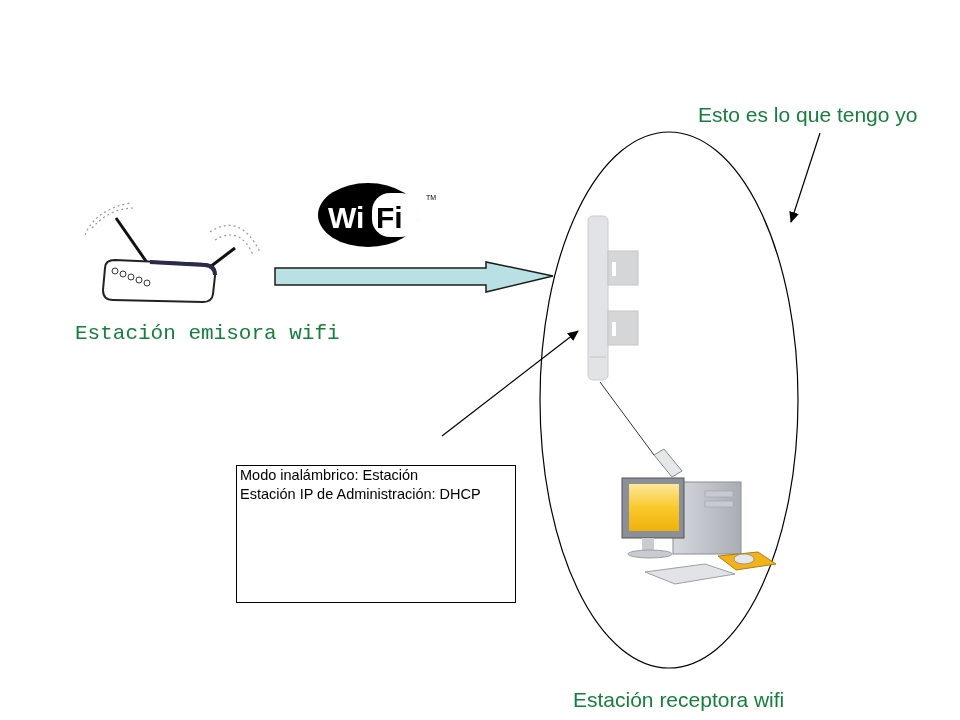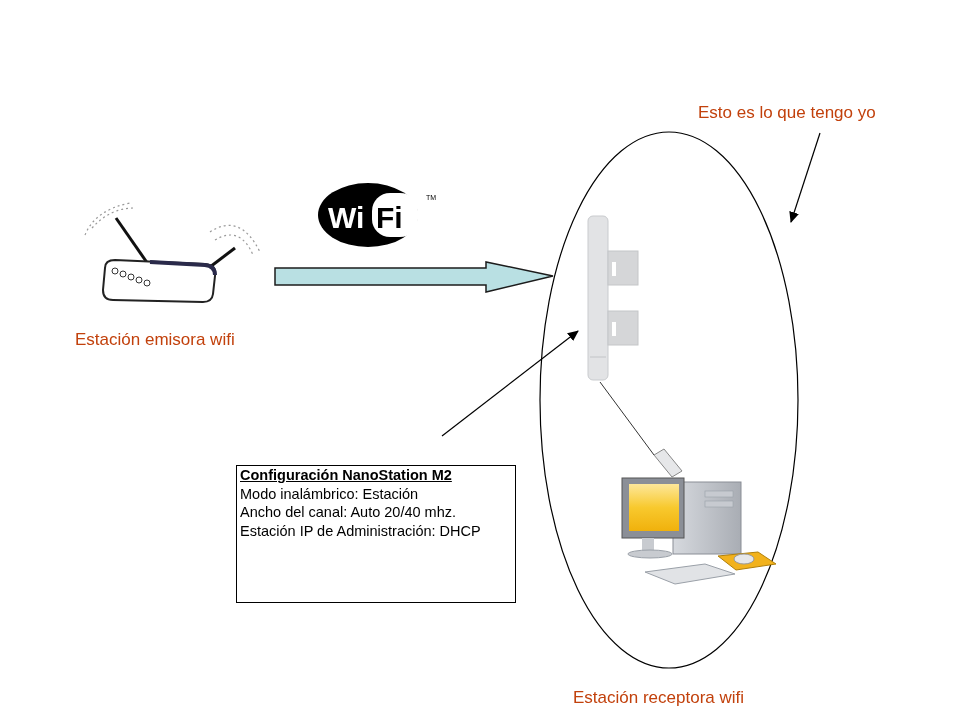--- a/index.html
+++ b/index.html
@@ -1,18 +1,18 @@
 <!DOCTYPE html>
 <html><head>
 <meta charset="utf-8">
 <style>
   html, body { margin:0; padding:0; background:#ffffff; }
   body { width:960px; height:720px; position:relative; overflow:hidden; font-family:"Liberation Sans", sans-serif; }
   .abs { position:absolute; }
-  .label { font-size:17px; color:#c2410c; white-space:nowrap; }
+  .label { font-size:21px; color:#15803d; white-space:nowrap; }
   #config-box { position:absolute; left:236px; top:465px; width:280px; height:138px; border:1px solid #000; background:#fff; font-size:14.5px; line-height:18.6px; padding:0 0 0 3px; box-sizing:border-box; }
   #config-box div { white-space:nowrap; }
   .u { text-decoration:underline; }
   .b { font-weight:bold; }
   svg.overlay { position:absolute; left:0; top:0; }
 </style>
 </head>
 <body>
 
 <svg class="overlay" width="960" height="720" viewBox="0 0 960 720">
@@ -83,22 +83,20 @@
     <ellipse cx="650" cy="554" rx="22" ry="4" fill="#c8cbd0" stroke="#9aa0a8"></ellipse>
     <path d="M645,572 l60,-8 l30,10 l-60,10 z" fill="#e1e3e6" stroke="#9aa0a8"></path>
     <path d="M718,556 l40,-4 l18,12 l-40,6 z" fill="#f2b21c" stroke="#b07f0a"></path>
     <ellipse cx="744" cy="559" rx="10" ry="5" fill="#e6e7e9" stroke="#999"></ellipse>
   </g>
 
   <line x1="820" y1="133" x2="791" y2="222" stroke="#000" stroke-width="1.2" marker-end="url(#ah)"></line>
   <line x1="442" y1="436" x2="578" y2="331" stroke="#000" stroke-width="1.2" marker-end="url(#ah)"></line>
 </svg>
 
-<div class="abs label" style="left:75px; top:330px;">Estación emisora wifi</div>
+<div class="abs label" style="left:75px; top:322px;font-family:Liberation Mono, monospace;">Estación emisora wifi</div>
 <div class="abs label" style="left:698px; top:103px;">Esto es lo que tengo yo</div>
 <div class="abs label" style="left:573px; top:688px;">Estación receptora wifi</div>
 
 <div id="config-box">
-  <div class="u b">Configuración NanoStation M2</div>
   <div>Modo inalámbrico: Estación</div>
-  <div>Ancho del canal: Auto 20/40 mhz.</div>
   <div>Estación IP de Administración: DHCP</div>
 </div>
 
 </body></html>

